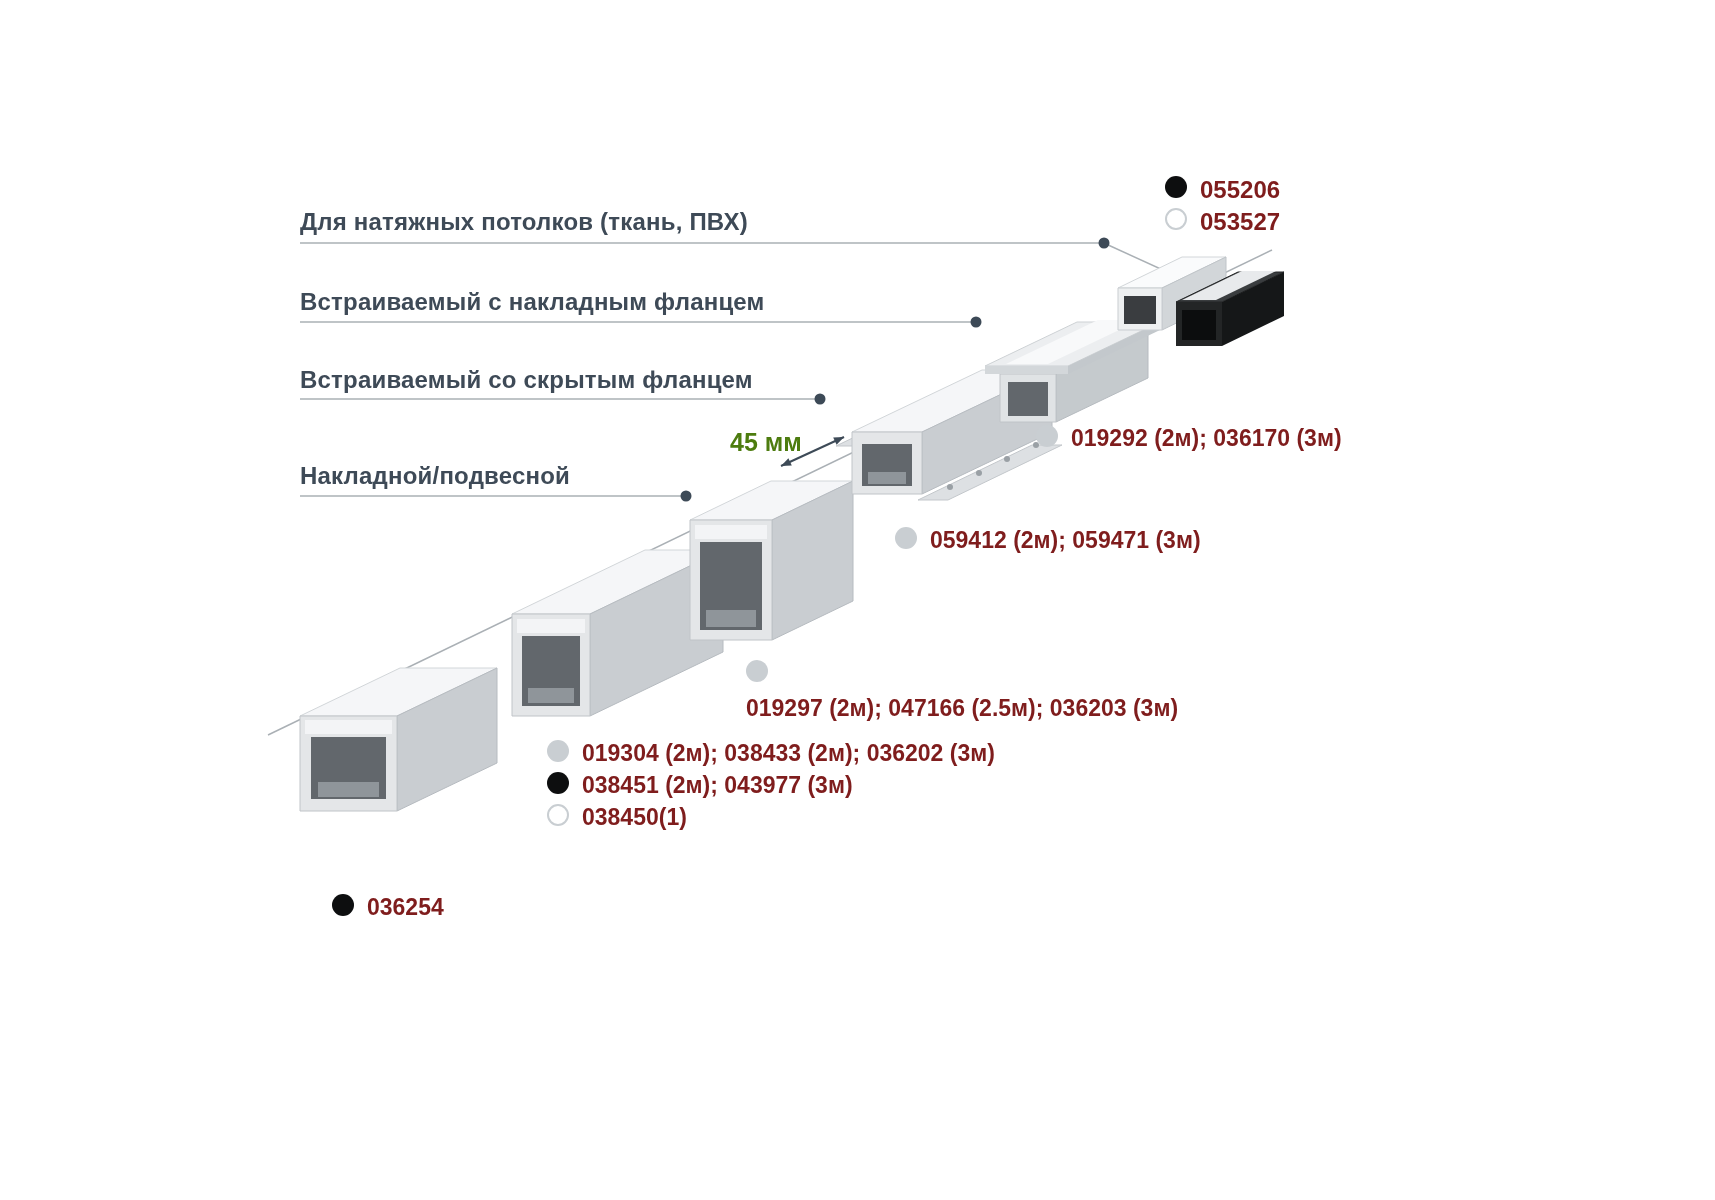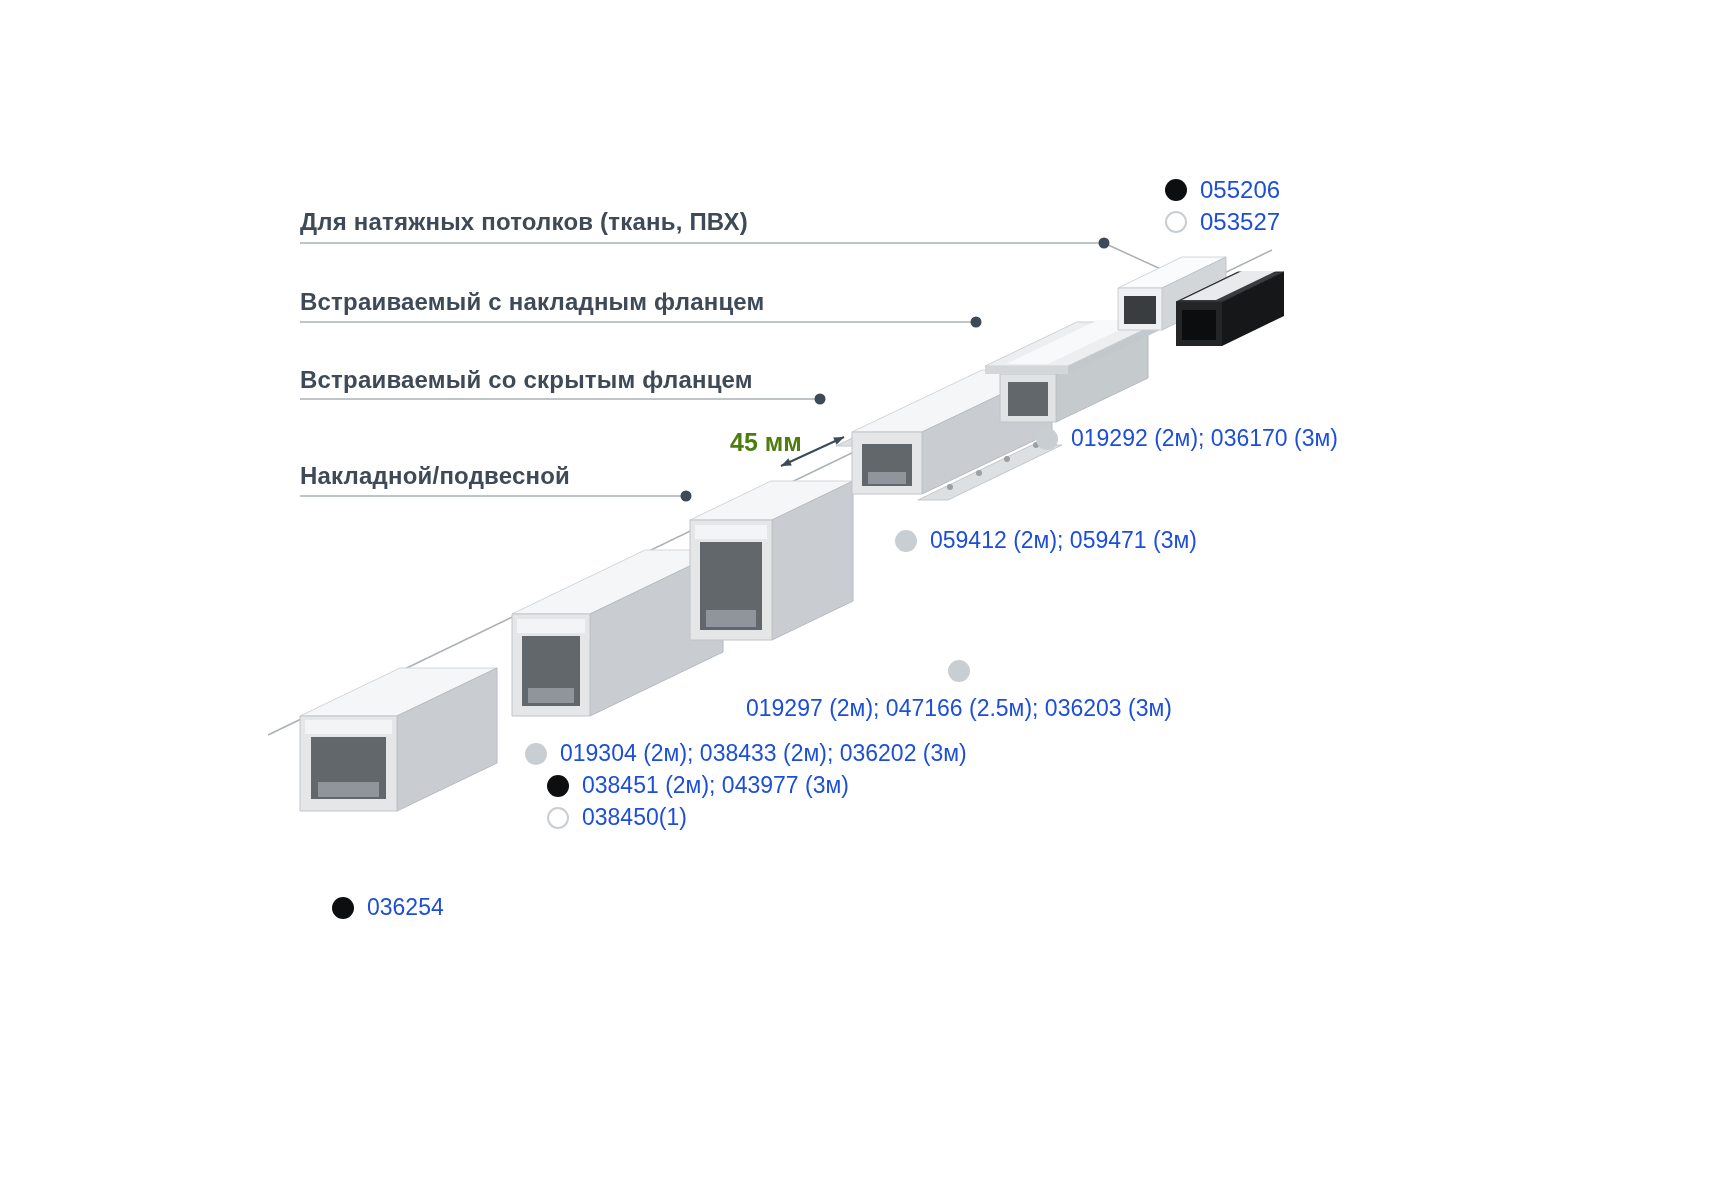--- a/index.html
+++ b/index.html
@@ -10,22 +10,22 @@
   }
   .diagram-svg { position:absolute; left:0; top:0; }
   .callout {
     position:absolute; color:#3e4a57; font-size:24px; font-weight:700;
     white-space:nowrap; letter-spacing:0.2px;
   }
   .dim-label {
     position:absolute; color:#4d7c0f; font-size:25px; font-weight:700; white-space:nowrap;
   }
   .code-row, .legend-row {
-    position:absolute; display:flex; align-items:center; gap:13px;
-    color:#1d4ed8; font-size:23px; font-weight:400; white-space:nowrap;
+    position:absolute; display:flex; gap:13px;
+    color:#7f1d1d; font-size:23px; font-weight:700; white-space:nowrap;
   }
   .legend-row { font-size:24px; }
   .marker { width:22px; height:22px; border-radius:50%; flex:0 0 auto; }
   .marker.gray  { background:#c9ced2; }
   .marker.black { background:#0d0e0f; }
   .marker.white { background:#ffffff; border:2px solid #c9ced2; }
 </style>
 </head>
 <body>
 
@@ -150,21 +150,21 @@
     <span>019292 (2м); 036170 (3м)</span>
   </div>
   <div class="code-row" style="left:895px; top:527px;">
     <span class="marker gray"></span>
     <span>059412 (2м); 059471 (3м)</span>
   </div>
   <div class="code-row" style="left:746px; top:660px;flex-direction:column;">
     <span class="marker gray"></span>
     <span>019297 (2м); 047166 (2.5м); 036203 (3м)</span>
   </div>
-  <div class="code-row" style="left:525px; top:740px;">
+  <div class="code-row" style="left:547px; top:740px;">
     <span class="marker gray"></span>
     <span>019304 (2м); 038433 (2м); 036202 (3м)</span>
   </div>
   <div class="code-row" style="left:547px; top:772px;">
     <span class="marker black"></span>
     <span>038451 (2м); 043977 (3м)</span>
   </div>
   <div class="code-row" style="left:547px; top:804px;">
     <span class="marker white"></span>
     <span>038450(1)</span>

